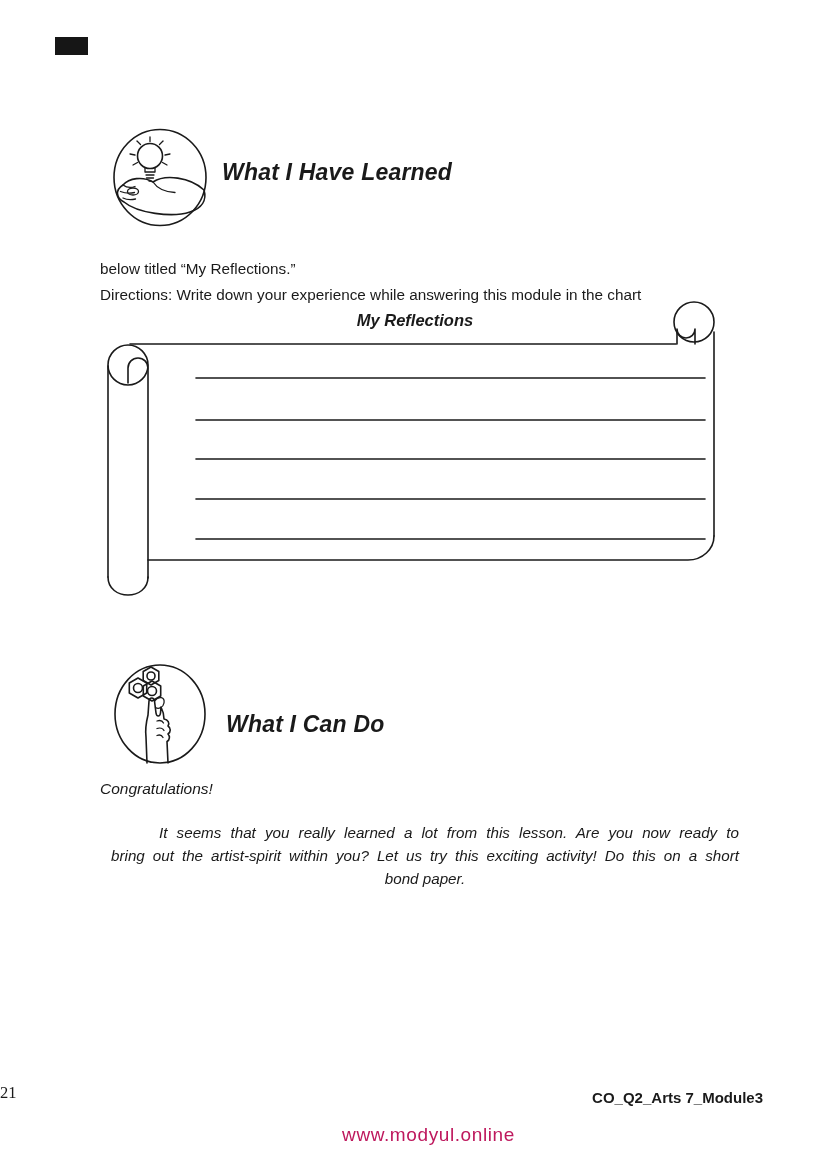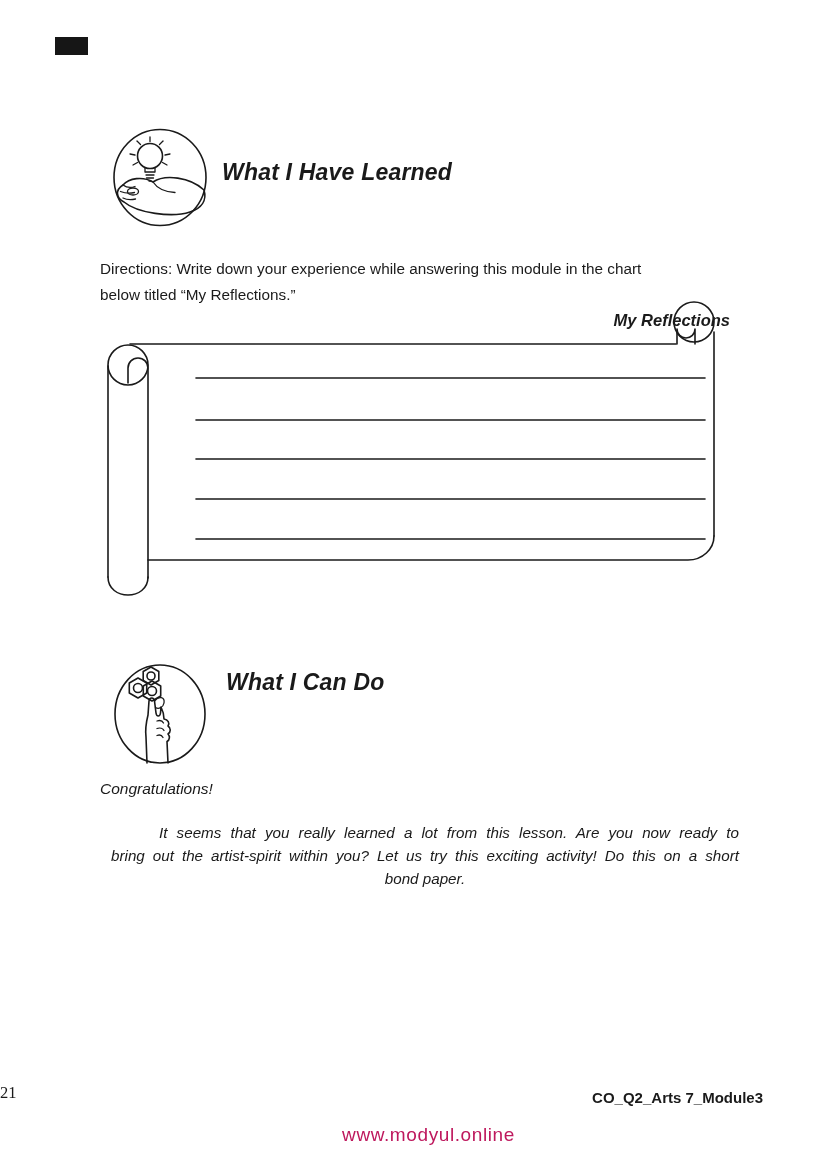--- a/index.html
+++ b/index.html
@@ -21,21 +21,21 @@
     font-weight:bold;font-style:italic;
     font-size:23px;line-height:26px;letter-spacing:.2px;
     white-space:nowrap;
   }
   .directions{
     left:100px;top:256px;width:620px;
     font-size:15.3px;line-height:26px;
   }
   .chart-title{
     left:100px;top:311px;width:630px;
-    text-align:right;font-weight:bold;font-style:italic;
+    text-align:center;font-weight:bold;font-style:italic;
     font-size:16.5px;
   }
   .congrats{
     left:100px;top:780px;
     font-style:italic;font-size:15.5px;
   }
   .body-par{
     left:111px;top:821px;width:628px;
     font-style:italic;font-size:15.2px;line-height:23px;
   }
@@ -90,22 +90,22 @@
       <path class="ink-thin" d="M 8.5 63.5 C 13.5 65.5 18.5 65.5 22.5 64.5"></path>
       <path class="ink-thin" d="M 11 70 C 15 72 19.5 72 23.5 71"></path>
       <ellipse class="ink-thin" cx="21" cy="63.5" rx="5.5" ry="3.5"></ellipse>
       <path class="ink-thin" d="M 41 54 C 45 60 53 64 63 64.5"></path>
     </g>
   </svg>
 
   <div class="abs heading" style="left:222px;top:159px;">What I Have Learned</div>
 
   <div class="abs directions">
+    <div>below titled “My Reflections.”</div>
     <div>Directions: Write down your experience while answering this module in the chart</div>
-    <div>below titled “My Reflections.”</div>
   </div>
 
   <div class="abs chart-title">My Reflections</div>
 
   <svg class="abs" style="left:100px;top:300px;" width="630" height="310" viewBox="0 0 630 310">
 
     <path class="ink" d="M 30 44 H 576"></path>
 
     <circle class="ink" cx="28" cy="65" r="20"></circle>
     <path class="ink" d="M 48 278 L 48 68 A 10 10 0 0 0 28 68 L 28 83"></path>
@@ -141,21 +141,21 @@
 
     <g class="ink">
       <path d="M 34 100 L 33 74 C 32 66 33 60 35 52 L 36 38 C 36.5 34 41 34 41.5 38 L 43 50 C 43.5 54 47 54 47.5 50 L 48 44 C 50 48 51 52 51 56 C 55 56.5 57 60 55 63 C 58 65 58 69 55 71 C 57 73 57 77 54 78.5 L 55 100"></path>
       <path class="ink-thin" d="M 41.5 38 C 46 32.5 52 34 51 40 C 50.2 44.5 45.5 46.5 42.5 44.5"></path>
       <path class="ink-thin" d="M 44 58 C 47 57 49.5 58 50.5 60"></path>
       <path class="ink-thin" d="M 44 65.5 C 47 64.5 50 65.5 51 67.5"></path>
       <path class="ink-thin" d="M 44 72.5 C 46.5 71.5 49 72.5 50 74.5"></path>
     </g>
   </svg>
 
-  <div class="abs heading" style="left:226px;top:669px;">What I Can Do</div>
+  <div class="abs heading" style="left:226px;top:711px;">What I Can Do</div>
 
   <div class="abs congrats">Congratulations!</div>
 
   <div class="abs body-par">
     <div class="jline first">It seems that you really learned a lot from this lesson.  Are you now ready to</div>
     <div class="jline">bring out the artist-spirit within you? Let us try this exciting activity! Do this on a short</div>
     <div class="lline">bond paper.</div>
   </div>
 
   <div class="abs page-number">21</div>

